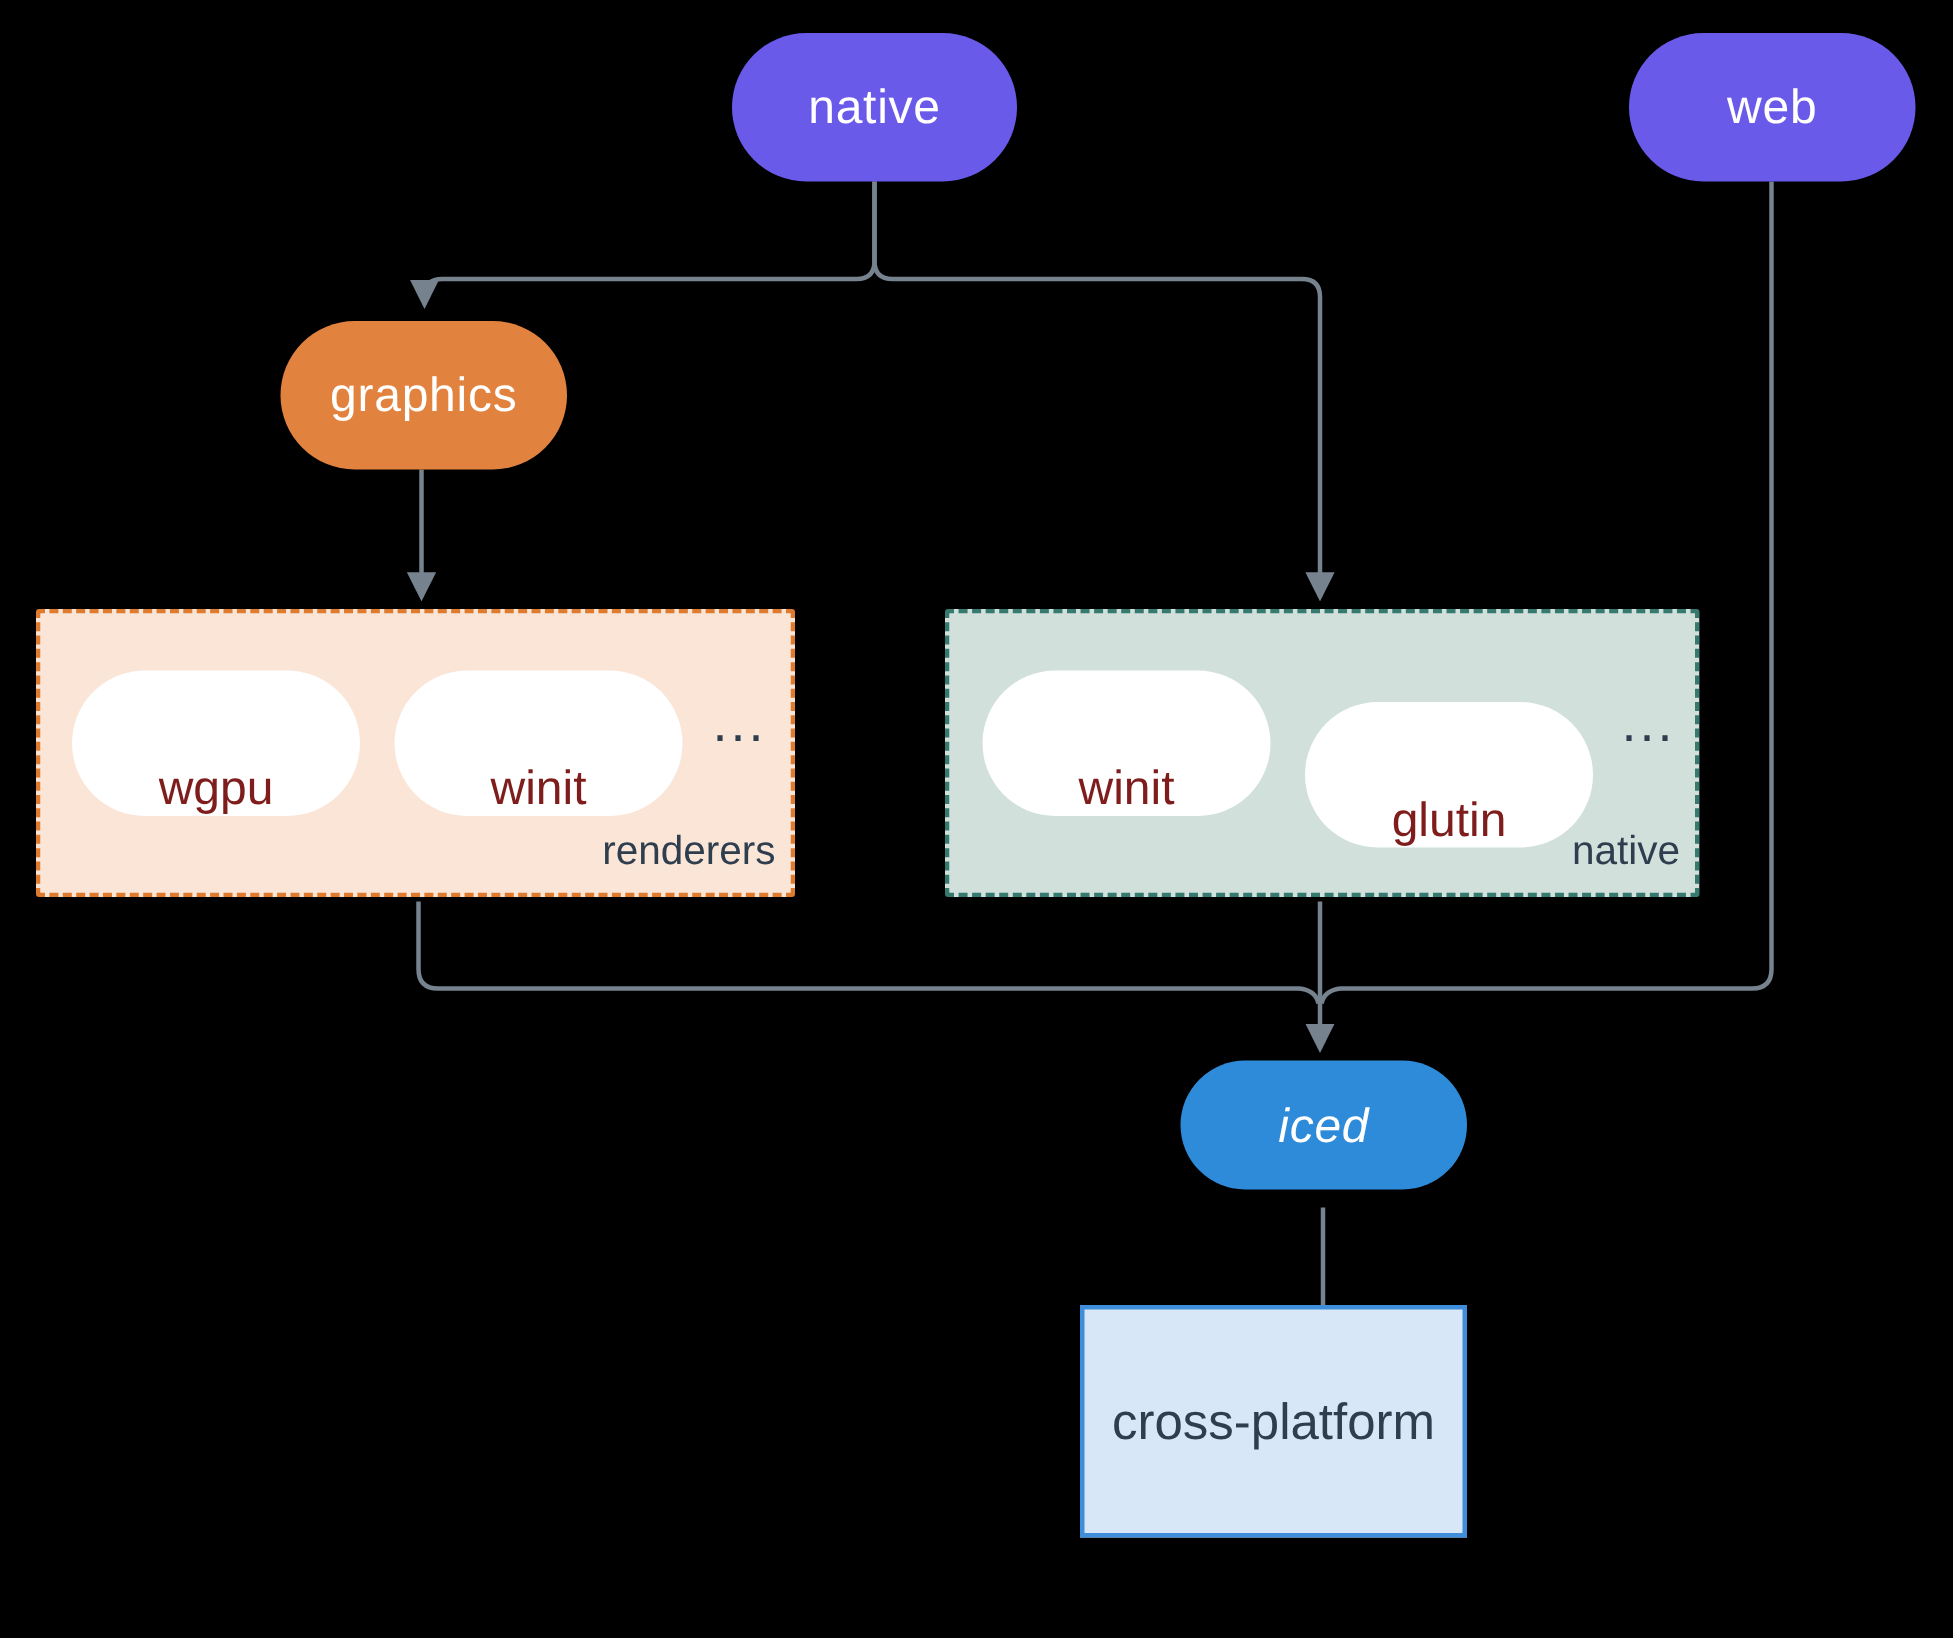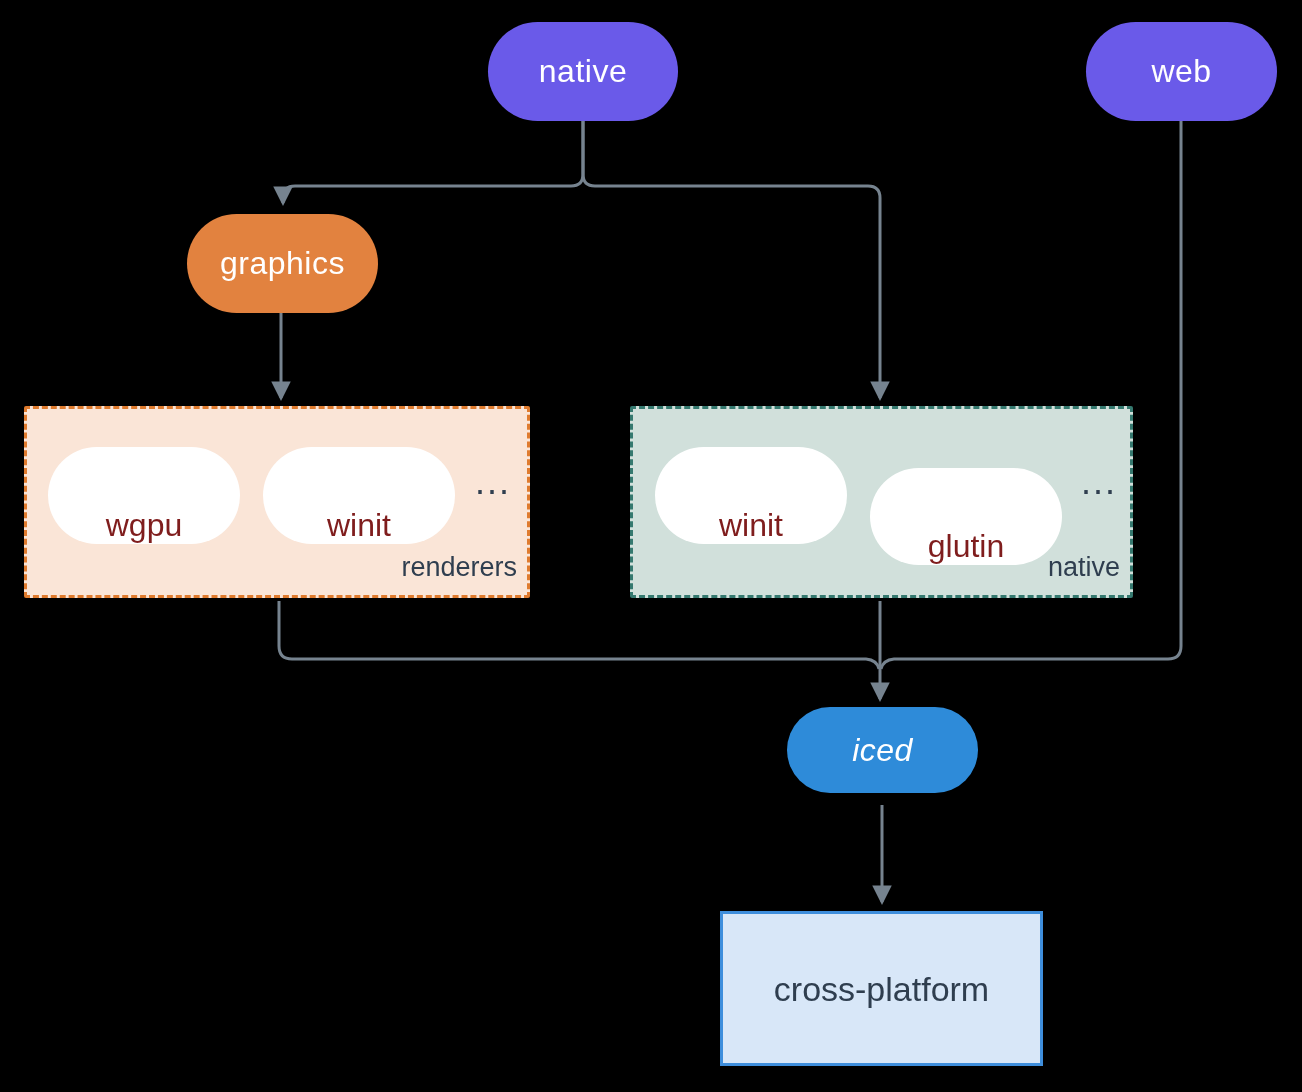--- a/index.html
+++ b/index.html
@@ -84,22 +84,22 @@
   .group-label {
     position: absolute;
     right: 10px;
     bottom: 12px;
     font-size: 27px;
     color: #2F3E4F;
   }
   .app-box {
     position: absolute;
     left: 720px;
-    top: 911px;
-    width: 323px;
+    top: 870px;
+    width: 258px;
     height: 155px;
     box-sizing: border-box;
     background: #D8E7F8;
     border: 3px solid #3E8EDC;
     display: flex;
     flex-direction: column;
     align-items: center;
     justify-content: center;
     font-size: 34px;
     line-height: 48px;

